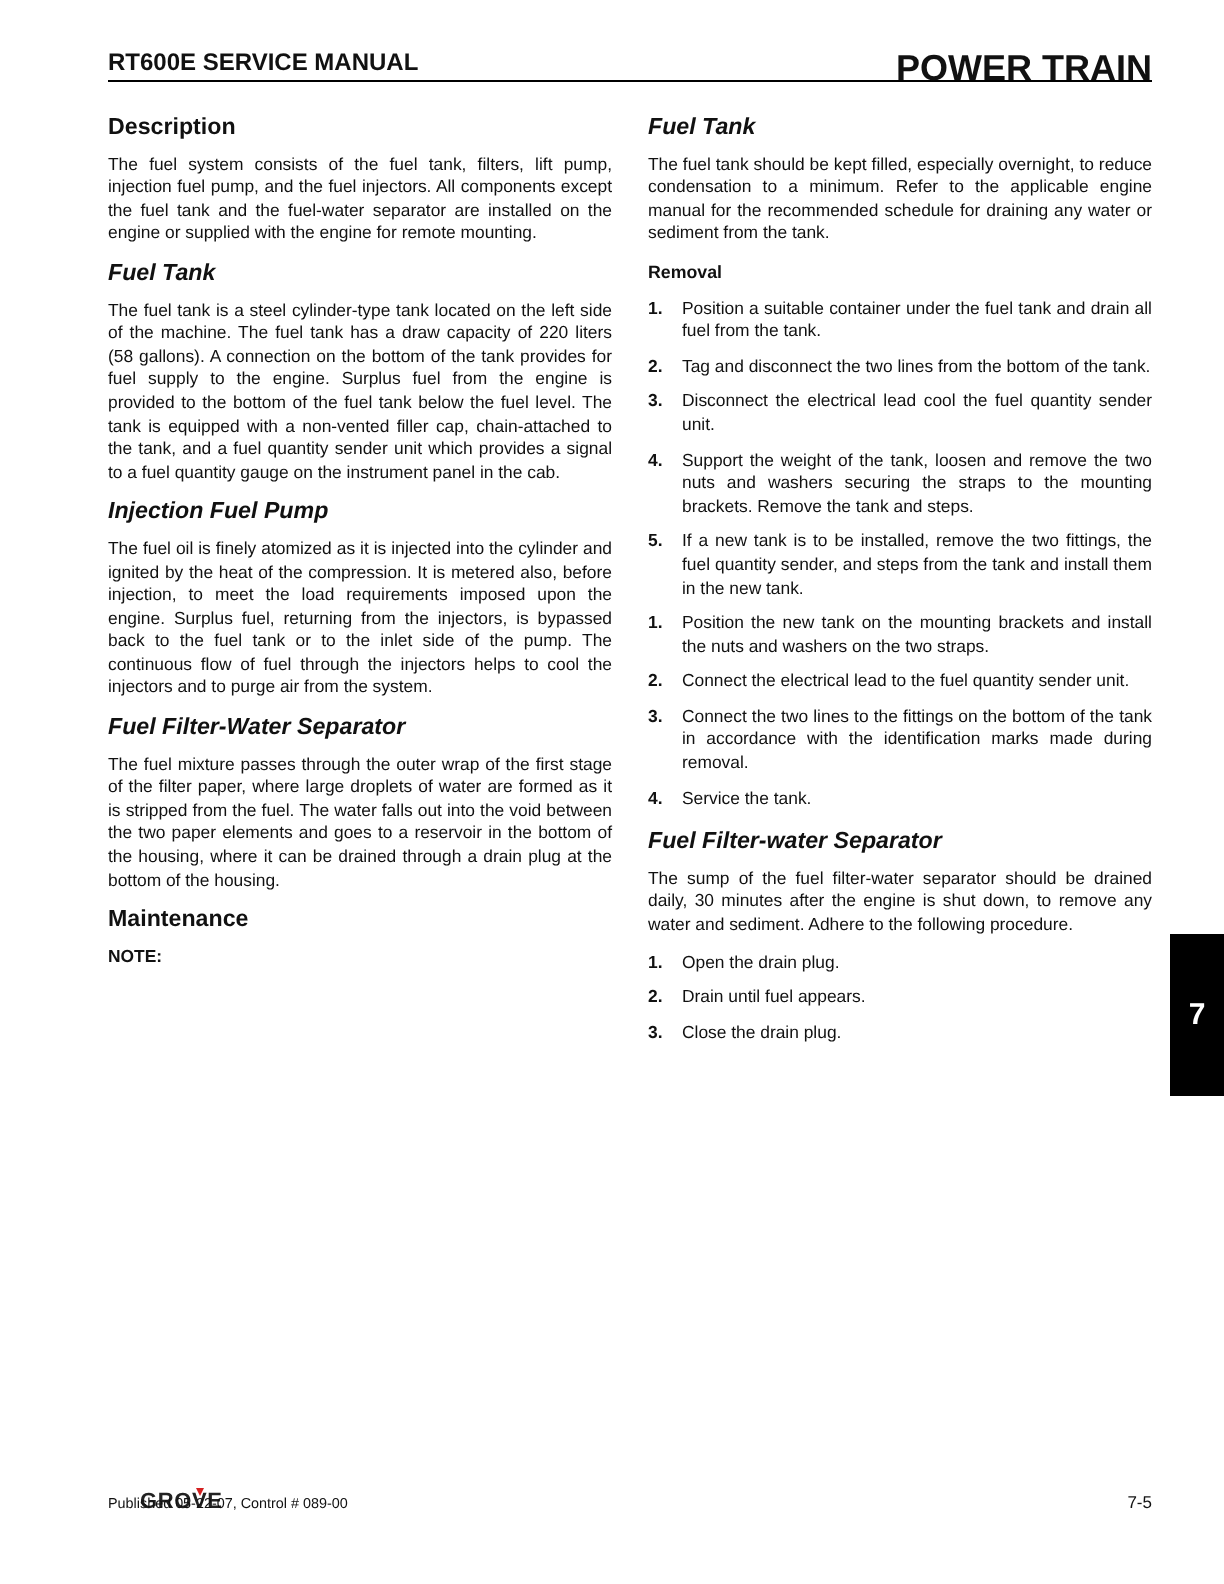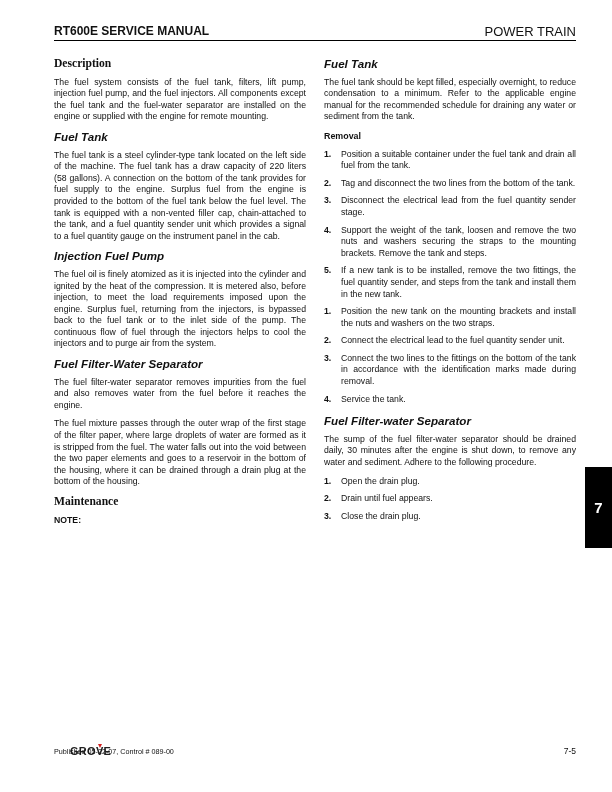--- a/index.html
+++ b/index.html
@@ -1,26 +1,26 @@
 <!DOCTYPE html>
 <html><head>
 <meta charset="utf-8">
 <style>
   html, body { margin:0; padding:0; background:#ffffff; }
   body { width:612px; height:792px; position:relative; overflow:hidden;
          font-family:"Liberation Sans", sans-serif; color:#111; }
   .header { position:absolute; left:54px; top:24px; width:522px; height:16px;
             border-bottom:1.4px solid #000; }
   .header .left { position:absolute; left:0; top:0; font-weight:bold; font-size:12px; }
-  .header .right { position:absolute; right:0; top:0; font-weight:normal; font-size:13px; }
+  .header .right { position:absolute; right:0; top:0; font-weight:bold; font-size:18px; }
   .col { position:absolute; top:58px; width:252px; font-size:8.7px; line-height:11.6px; }
   .col.left { left:54px; }
   .col.right { left:324px; }
   h1 { font-size:11.6px; font-weight:bold; margin:2px 0 9px 0; }
-  h2 { font-size:11.6px; font-weight:bold; margin:0 0 7px 0;font-family:Liberation Serif, serif; }
+  h2 { font-size:11.6px; font-weight:bold; margin:0 0 7px 0; }
   h3 { font-size:11.6px; font-weight:bold; font-style:italic; margin:0 0 7px 0; }
   h4 { font-size:8.9px; font-weight:bold; margin:0 0 6px 0; }
   p { margin:0 0 7px 0; text-align:justify; }
   .step { display:flex; margin:0 0 6px 0; }
   .step .num { width:17px; flex:none; font-weight:bold; }
   .step .txt { flex:1; text-align:justify; }
   .note { display:flex; margin:0 0 7px 0; }
   .note .lbl { width:37px; flex:none; font-weight:bold; }
   .note .txt { flex:1; }
   .sec { margin-bottom:8px; }
@@ -54,21 +54,20 @@
     <p>The fuel tank is a steel cylinder-type tank located on the left side of the machine. The fuel tank has a draw capacity of 220 liters (58 gallons). A connection on the bottom of the tank provides for fuel supply to the engine. Surplus fuel from the engine is provided to the bottom of the fuel tank below the fuel level. The tank is equipped with a non-vented filler cap, chain-attached to the tank, and a fuel quantity sender unit which provides a signal to a fuel quantity gauge on the instrument panel in the cab.</p>
   </div>
 
   <div class="sec">
     <h3>Injection Fuel Pump</h3>
     <p>The fuel oil is finely atomized as it is injected into the cylinder and ignited by the heat of the compression. It is metered also, before injection, to meet the load requirements imposed upon the engine. Surplus fuel, returning from the injectors, is bypassed back to the fuel tank or to the inlet side of the pump. The continuous flow of fuel through the injectors helps to cool the injectors and to purge air from the system.</p>
   </div>
 
   <div class="sec">
     <h3>Fuel Filter-Water Separator</h3>
-    <p>The fuel filter-water separator removes impurities from the fuel and also removes water from the fuel before it reaches the engine.</p>
     <p>The fuel mixture passes through the outer wrap of the first stage of the filter paper, where large droplets of water are formed as it is stripped from the fuel. The water falls out into the void between the two paper elements and goes to a reservoir in the bottom of the housing, where it can be drained through a drain plug at the bottom of the housing.</p>
   </div>
 
   <div class="sec">
     <h2>Maintenance</h2>
     <div class="note">
       <span class="lbl">NOTE:</span>
     </div>
   </div>
 </div>
@@ -84,21 +83,21 @@
     <div class="step">
         <span class="num">1.</span>
         <span class="txt">Position a suitable container under the fuel tank and drain all fuel from the tank.</span>
       </div>
     <div class="step">
         <span class="num">2.</span>
         <span class="txt">Tag and disconnect the two lines from the bottom of the tank.</span>
       </div>
     <div class="step">
         <span class="num">3.</span>
-        <span class="txt">Disconnect the electrical lead from the fuel quantity sender stage.</span>
+        <span class="txt">Disconnect the electrical lead cool the fuel quantity sender unit.</span>
       </div>
     <div class="step">
         <span class="num">4.</span>
         <span class="txt">Support the weight of the tank, loosen and remove the two nuts and washers securing the straps to the mounting brackets. Remove the tank and steps.</span>
       </div>
     <div class="step">
         <span class="num">5.</span>
         <span class="txt">If a new tank is to be installed, remove the two fittings, the fuel quantity sender, and steps from the tank and install them in the new tank.</span>
       </div>
   </div>

